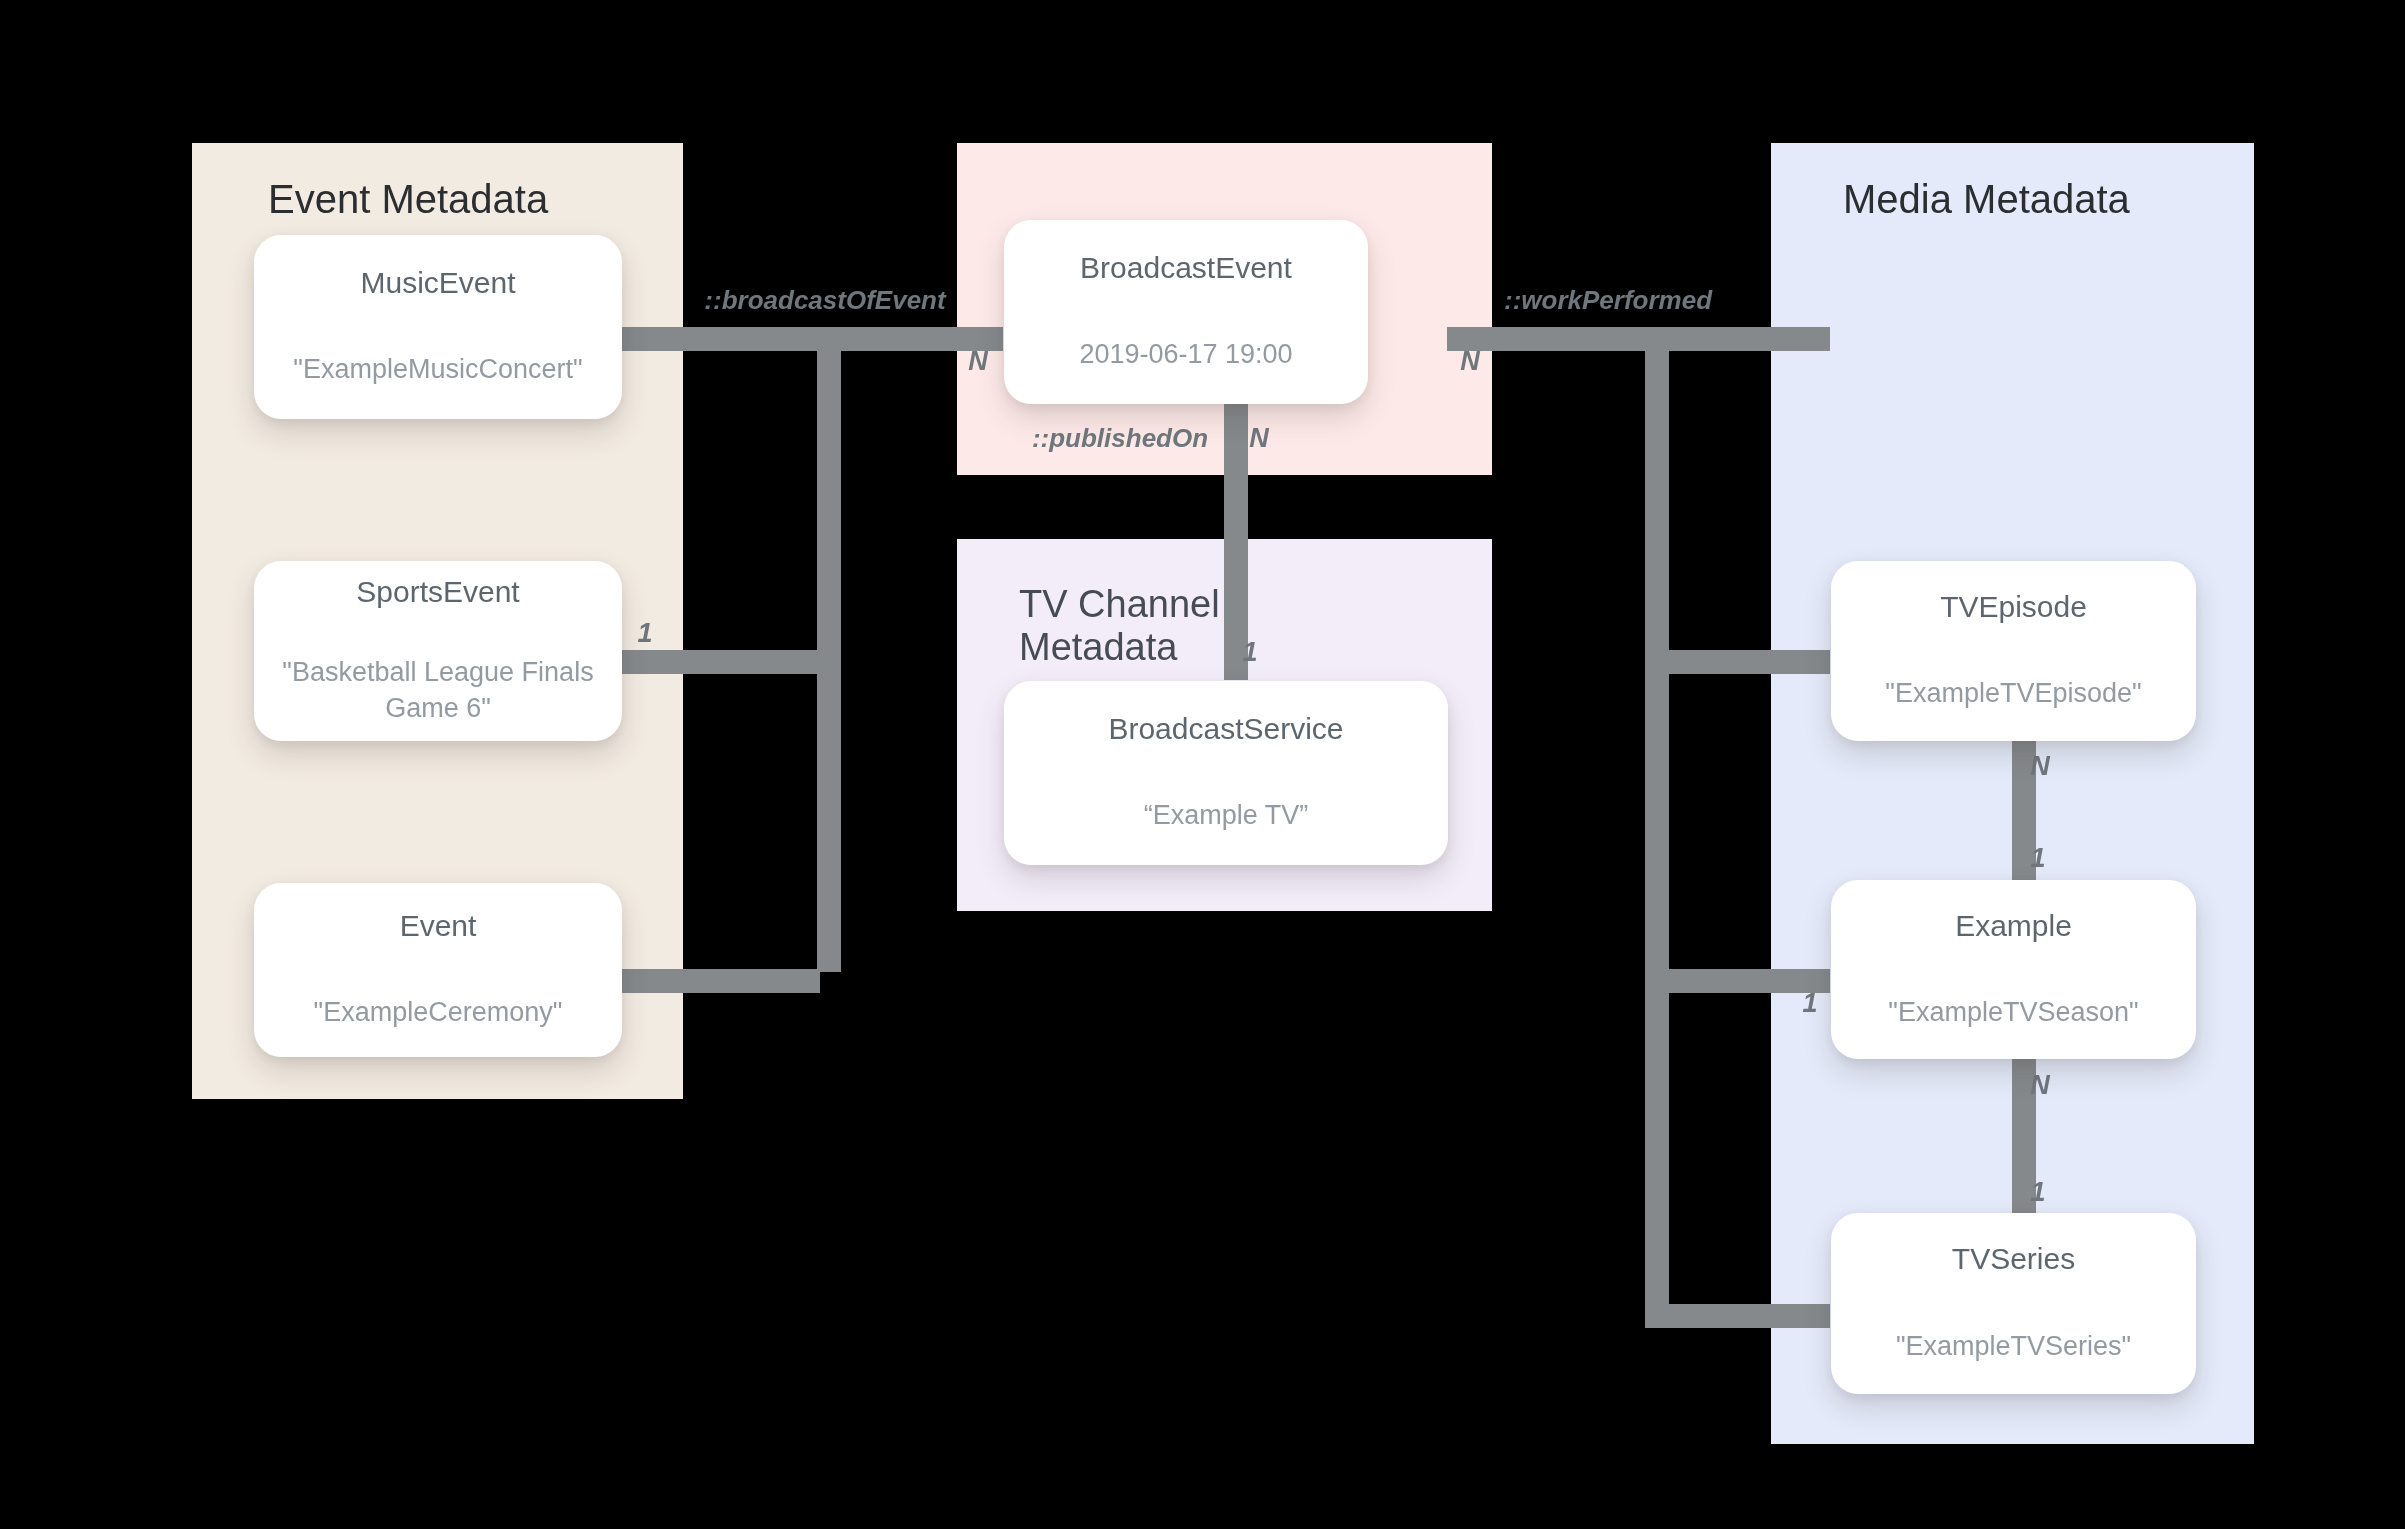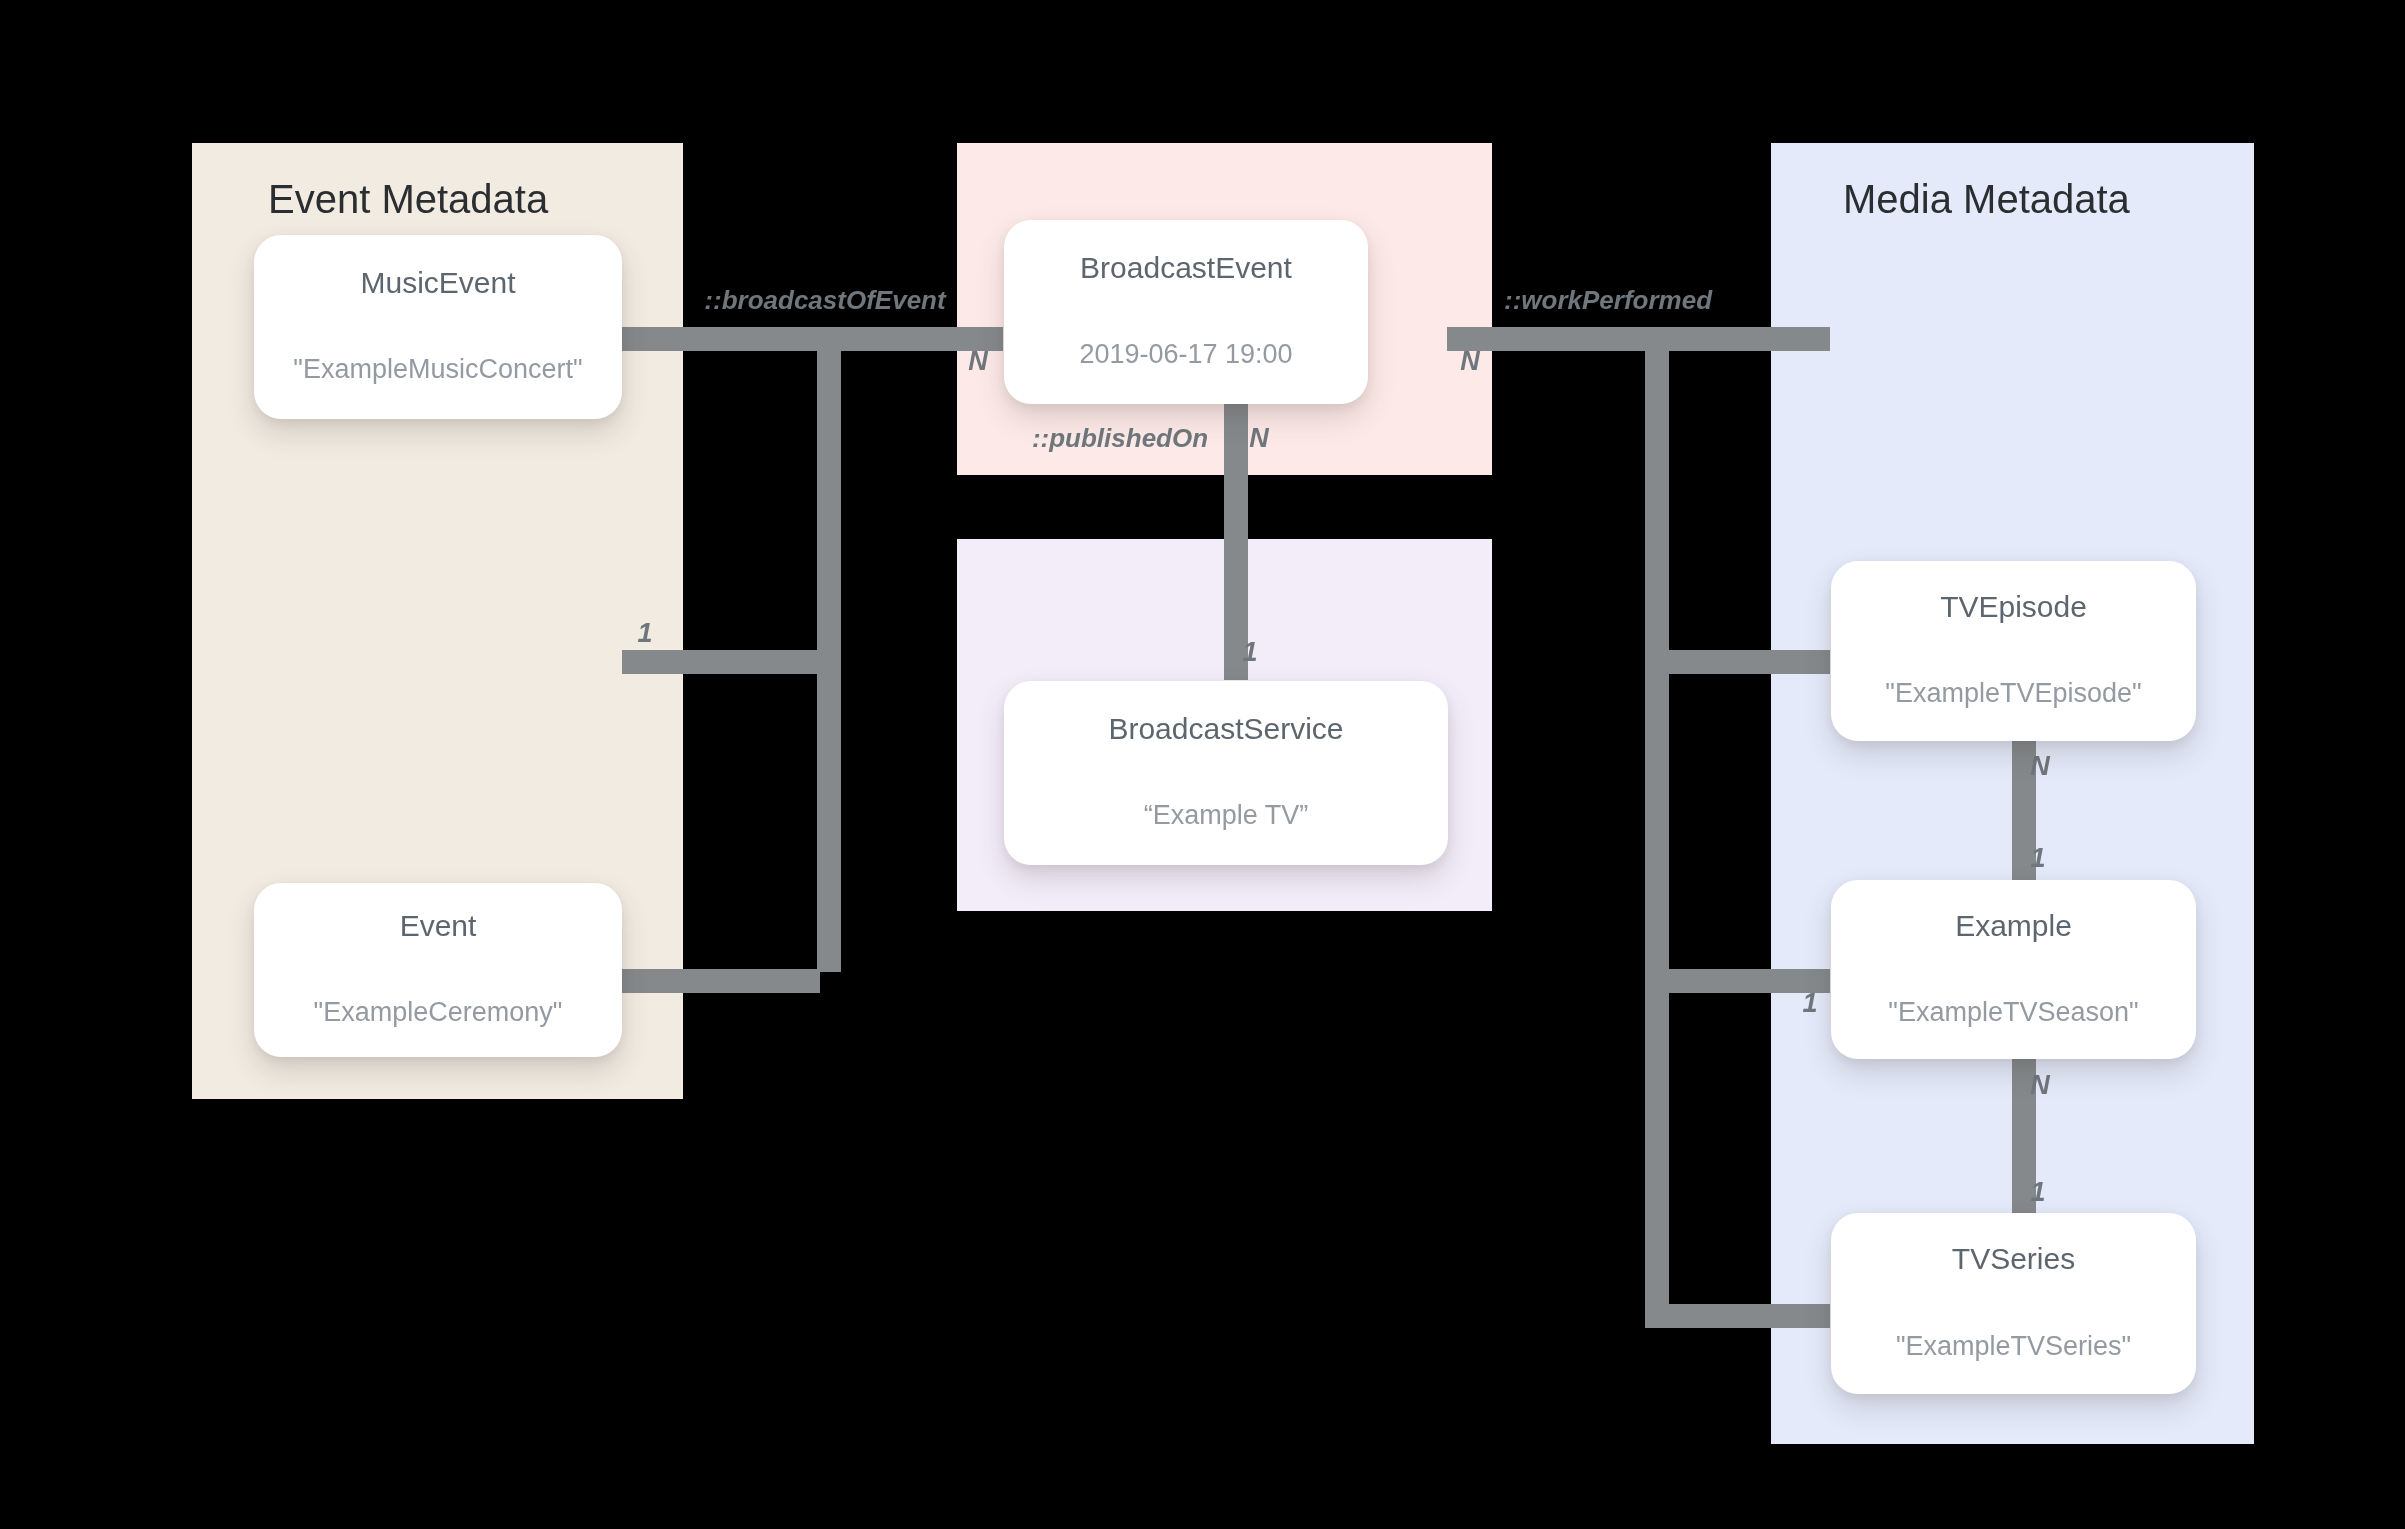--- a/index.html
+++ b/index.html
@@ -38,20 +38,21 @@
 <body>
 
 <div class="canvas">
 
   <section class="panel panel-event"></section>
   <section class="panel panel-broadcast"></section>
   <section class="panel panel-tv"></section>
   <section class="panel panel-media"></section>
 
   <h2 class="panel-title" style="left:232px;top:141px;">Event Metadata</h2>
+  <h2 class="panel-title soft" style="left:983px;top:547px;width:268px;">TV Channel Metadata</h2>
   <h2 class="panel-title" style="left:1807px;top:141px;">Media Metadata</h2>
 
   <div class="line h" style="left:598px;top:303px;width:381px;"></div>
   <div class="line h" style="left:598px;top:626px;width:198px;"></div>
   <div class="line h" style="left:598px;top:945px;width:198px;"></div>
   <div class="line v" style="left:793px;top:303px;height:645px;"></div>
 
   <div class="line h" style="left:1423px;top:303px;width:383px;"></div>
   <div class="line v" style="left:1621px;top:303px;height:980px;"></div>
   <div class="line h" style="left:1621px;top:626px;width:185px;"></div>
@@ -75,20 +76,24 @@
   <div class="mult" style="left:2016px;top:742px;">N</div>
   <div class="mult" style="left:2014px;top:834px;">1</div>
   <div class="mult" style="left:2016px;top:1061px;">N</div>
   <div class="mult" style="left:2014px;top:1168px;">1</div>
 
   <div class="card" style="left:230px;top:211px;width:368px;height:184px;">
     <div class="card-title">MusicEvent</div>
     <div class="card-sub">"ExampleMusicConcert"</div>
   </div>
 
+  <div class="card" style="left:230px;top:537px;width:368px;height:180px;gap:23px;">
+    <div class="card-title">SportsEvent</div>
+    <div class="card-sub">"Basketball League Finals Game 6"</div>
+  </div>
 
   <div class="card" style="left:230px;top:859px;width:368px;height:174px;">
     <div class="card-title">Event</div>
     <div class="card-sub">"ExampleCeremony"</div>
   </div>
 
   <div class="card" style="left:980px;top:196px;width:364px;height:184px;">
     <div class="card-title">BroadcastEvent</div>
     <div class="card-sub">2019-06-17 19:00</div>
   </div>

